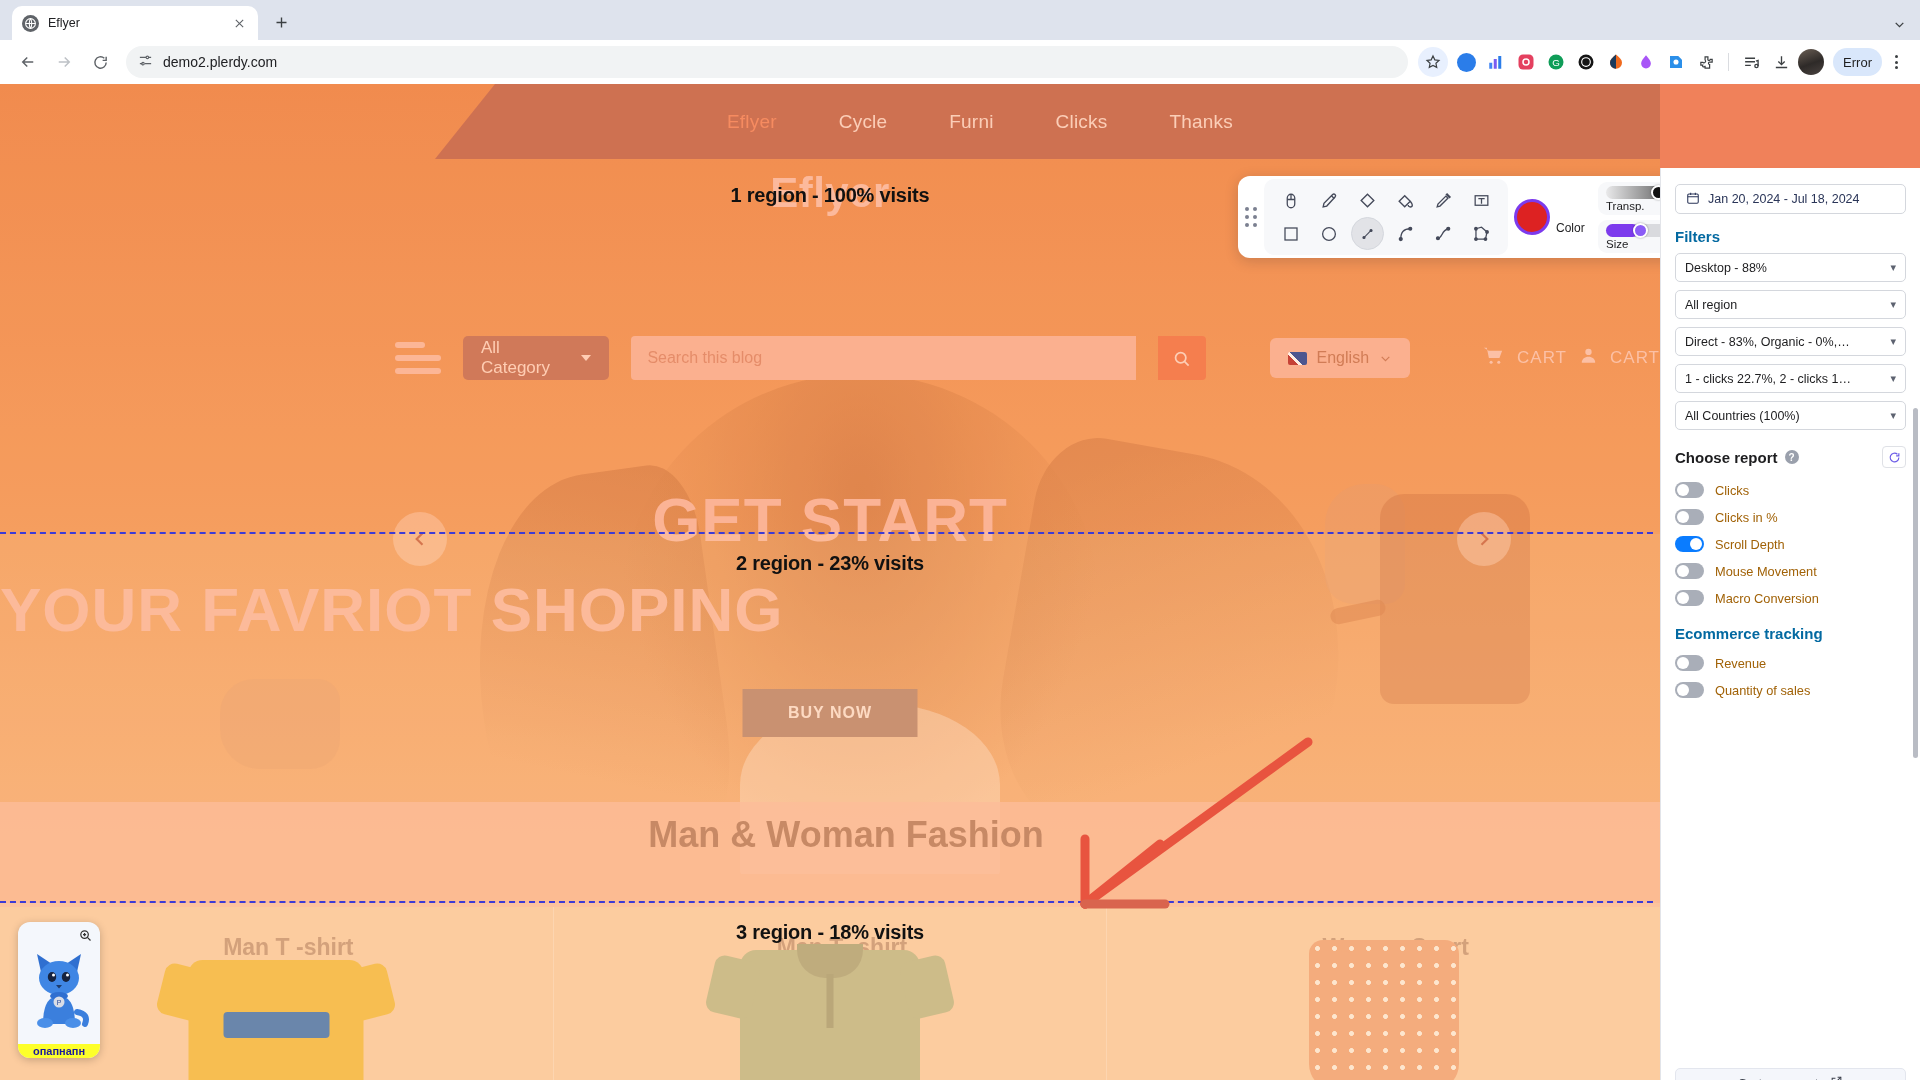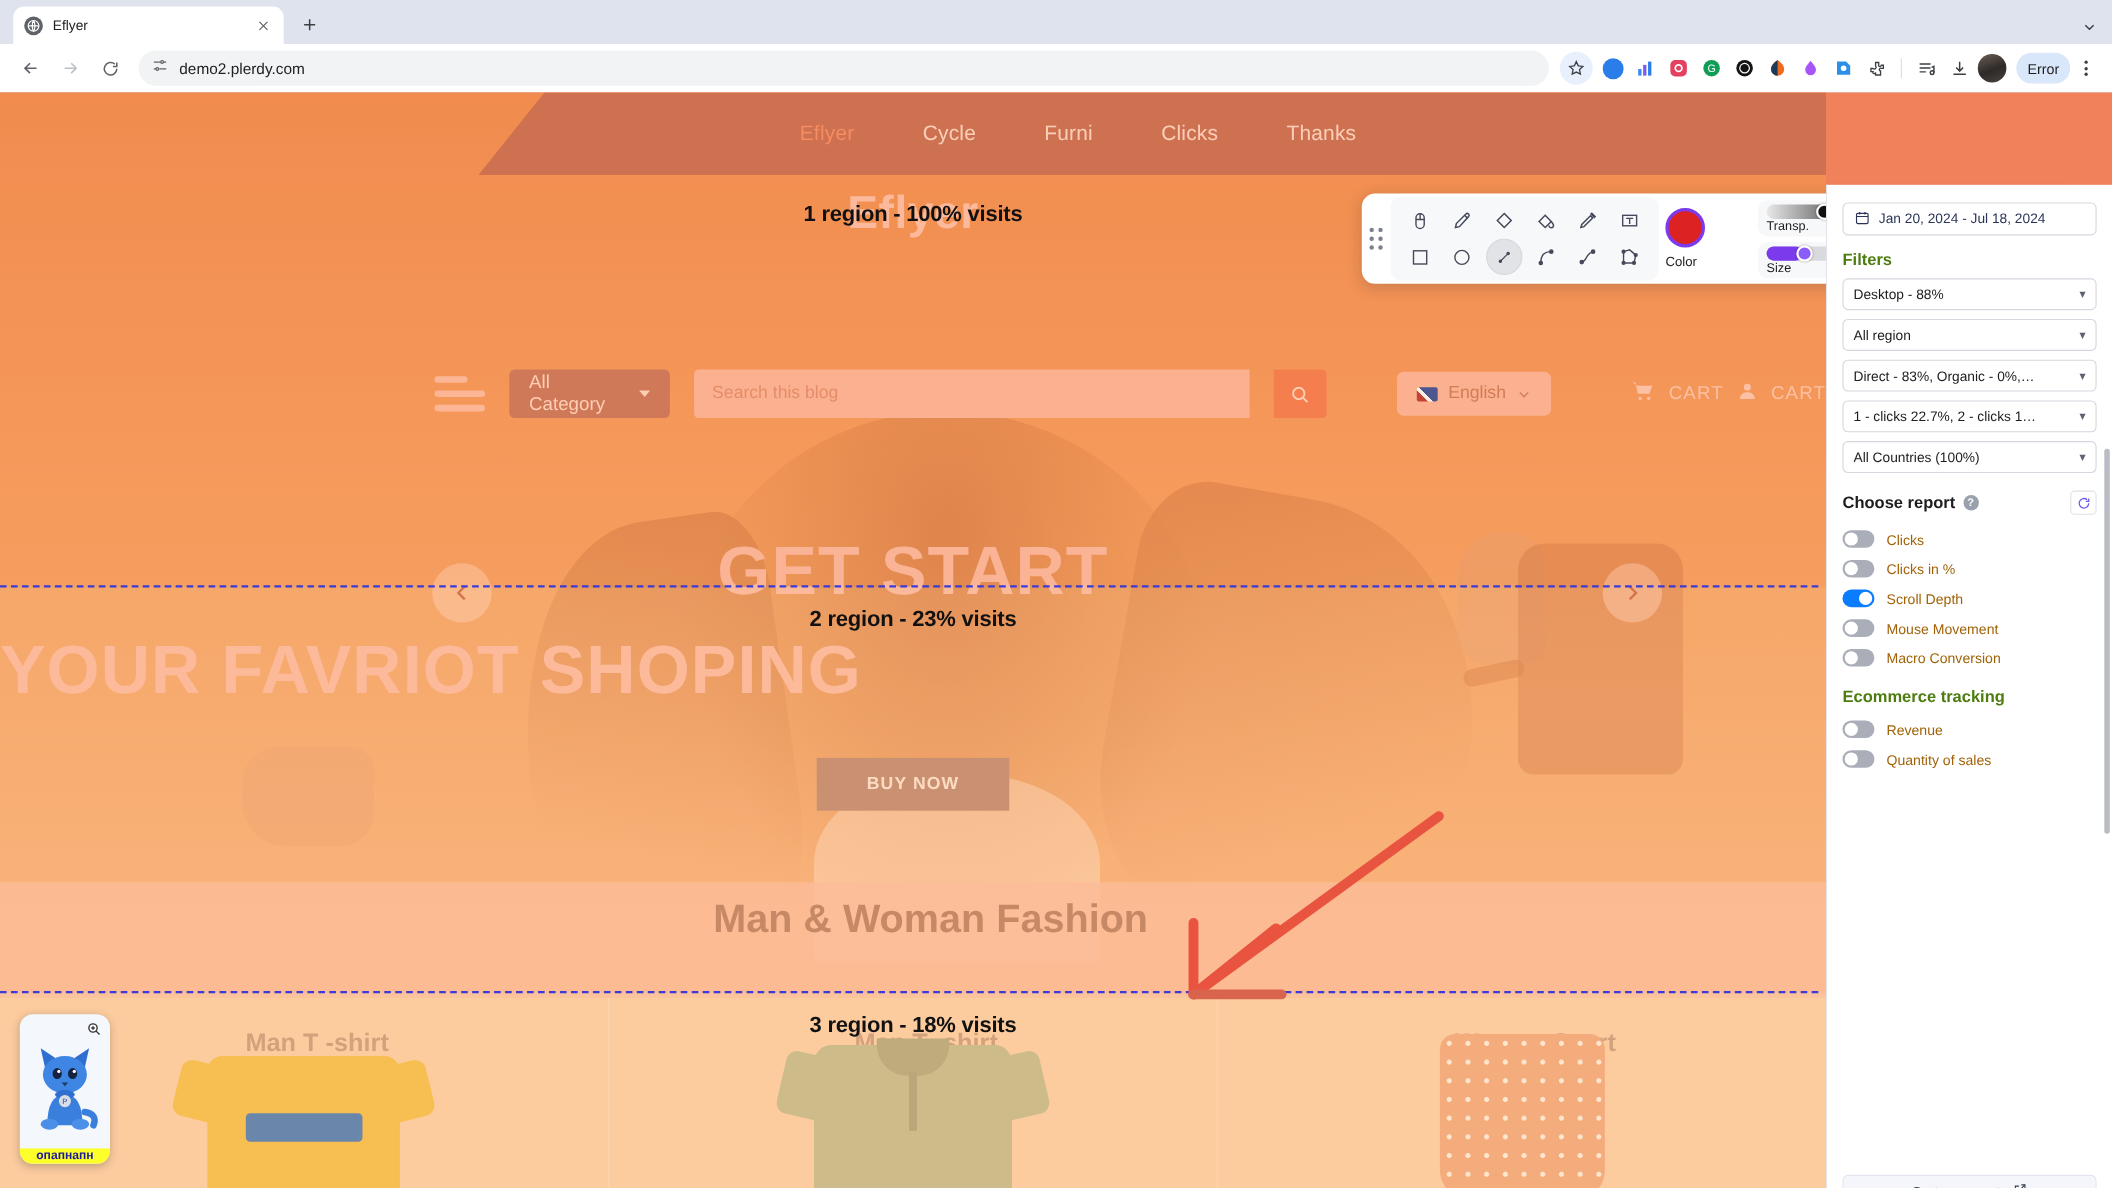--- a/index.html
+++ b/index.html
@@ -182,21 +182,21 @@
   .catbody { position:absolute; left:50%; transform:translateX(-50%); bottom:22px; }
   .catcaption { position:absolute; left:0; bottom:0; width:100%; background:#fdff2a;
                 color:#1a1a9c; font-size:11px; font-weight:700; text-align:center; padding:1px 0;
                 white-space:nowrap; overflow:hidden; }
 
   
   .rpanel { position:absolute; right:0; top:84px; width:260px; height:996px; background:#fff;
             border-left:1px solid #e2e4e9; padding:16px 14px 0 14px; }
   .daterange { height:30px; border:1px solid #d4d7dd; border-radius:5px; display:flex;
                align-items:center; gap:8px; padding:0 10px; font-size:12.5px; color:#2a3558; }
-  .sect-h { font-size:15px; font-weight:700; color:#4d7c0f; margin:14px 0 8px; }
+  .sect-h { font-size:15px; font-weight:700; color:#0369a1; margin:14px 0 8px; }
   .sel { height:29px; border:1px solid #d4d7dd; border-radius:5px; display:flex; align-items:center;
          justify-content:space-between; padding:0 9px; font-size:12.5px; color:#1d1d1f; margin-bottom:8px; }
   .sel span.t { overflow:hidden; white-space:nowrap; text-overflow:ellipsis; }
   .chev { color:#5d6270; font-size:11px; flex:0 0 auto; margin-left:4px; }
   .report-h { display:flex; align-items:center; gap:7px; margin:16px 0 9px; }
   .report-h .h { font-size:15px; font-weight:700; color:#1d1d1f; }
   .qmark { width:14px; height:14px; border-radius:50%; background:#9aa0ac; color:#fff;
            font-size:10px; font-weight:700; display:flex; align-items:center; justify-content:center; }
   .refresh { margin-left:auto; width:24px; height:22px; border:1px solid #dfe1e6; border-radius:4px;
              display:flex; align-items:center; justify-content:center; color:#6c5ce7; font-size:13px; }
@@ -216,21 +216,21 @@
              gap:0; background:#fff; border-radius:12px; box-shadow:0 3px 14px rgba(20,24,40,.18);
              padding:0 8px 0 0; }
   .grip { width:26px; height:100%; display:flex; align-items:center; justify-content:center; }
   .grip-dots { display:grid; grid-template-columns:repeat(2,4px); gap:4px; }
   .grip-dots i { width:4px; height:4px; border-radius:50%; background:#7b8090; display:block; }
   .tools { background:#f7f8fa; border-radius:10px; padding:5px 8px; display:grid;
            grid-template-columns:repeat(6,38px); grid-auto-rows:33px; }
   .tool { display:flex; align-items:center; justify-content:center; border-radius:50%;
           color:#454a5a; width:33px; height:33px; margin:0 auto; }
   .tool.sel { background:#e2e3e7; }
-  .colorwrap { width:82px; display:flex; flex-direction:column; align-items:flex-start; gap:6px; margin-left:6px; }
+  .colorwrap { width:82px; display:flex; align-items:flex-end; gap:6px; margin-left:6px; }
   .colordot { width:36px; height:36px; border-radius:50%; border:3px solid #7c3aed; background:#dd2222; }
   .colorlab { font-size:12px; color:#1d1d1f; }
   .sliders { display:flex; flex-direction:column; gap:5px; margin-left:2px; }
   .slider-card { background:#f7f8fa; border-radius:9px; padding:4px 8px 3px; width:110px; }
   .track { height:13px; border-radius:7px; position:relative; }
   .track.transp { background:linear-gradient(90deg,#e9e9ea,#1a1a1a); }
   .track.size { background:#d9dade; }
   .track.size .fill { position:absolute; left:0; top:0; bottom:0; width:35%; background:#7c3aed; border-radius:7px; }
   .knob { position:absolute; top:-1px; width:15px; height:15px; border-radius:50%; background:#111;
           border:2px solid #fff; box-shadow:0 0 2px rgba(0,0,0,.4); }

